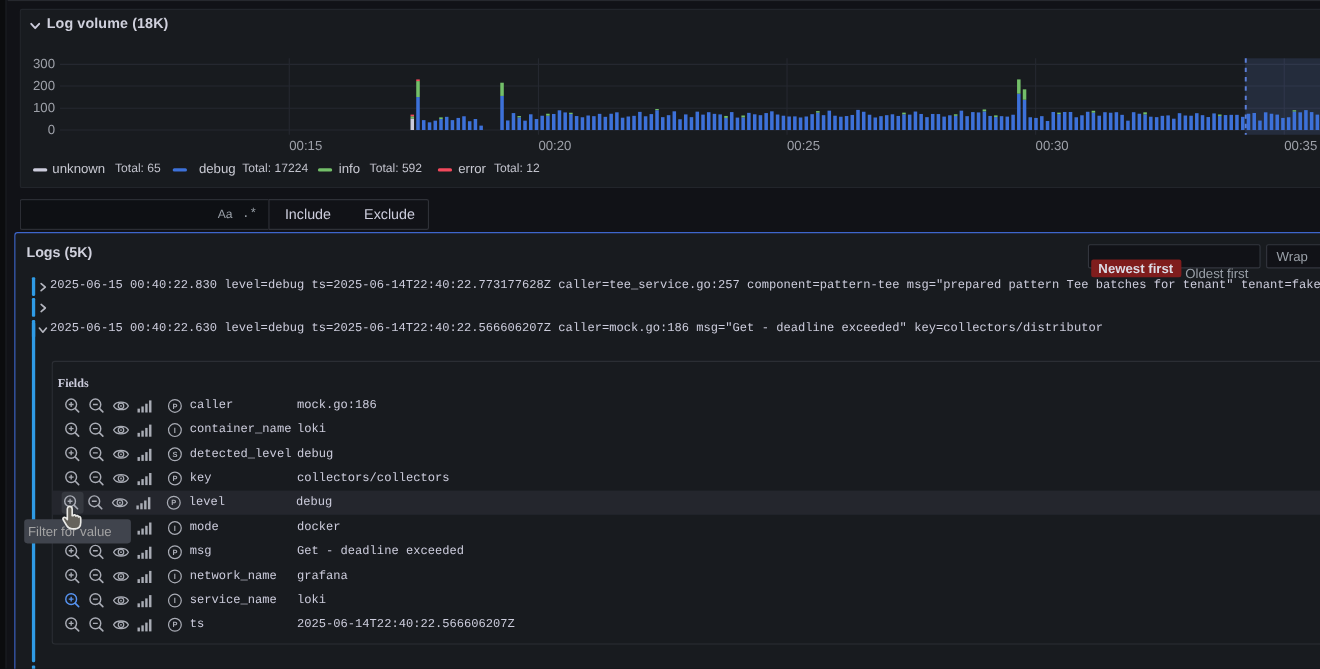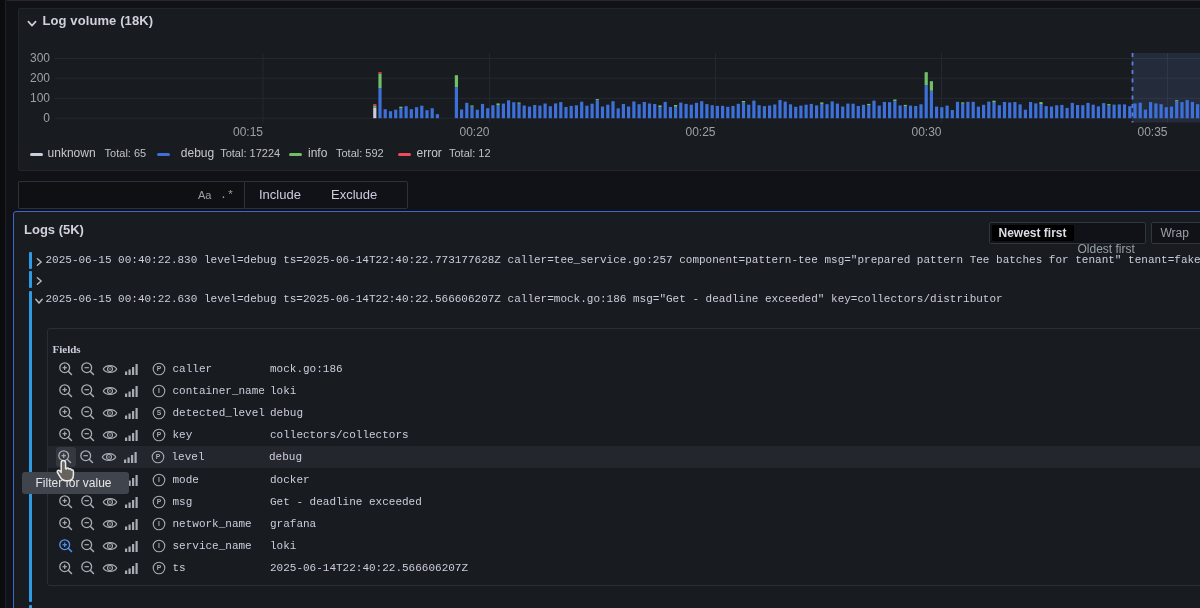--- a/index.html
+++ b/index.html
@@ -4,52 +4,52 @@
 html,body{width:1200px;height:608px;background:#111217;overflow:hidden;font-family:"Liberation Sans",sans-serif}
 .abs{position:absolute}
 body{position:relative}
 .topline{position:absolute;left:7px;top:0;width:1193px;height:1px;background:#26282e}
 .leftstrip{position:absolute;left:0;top:0;width:6px;height:608px;background:#0b0c0e;border-right:1px solid #1e2026}
 
 .panel1{position:absolute;left:18px;top:8px;width:1188px;height:163px;background:#181B1F;border:1px solid #22252b;border-radius:2px}
 .p1title{position:absolute;left:23.5px;top:4px;font-size:13px;font-weight:bold;color:#d0d1dd;letter-spacing:.1px}
 .chev1{position:absolute;left:8px;top:9.8px}
 .ylab{position:absolute;left:0;width:31px;text-align:right;font-size:12px;color:#9da0a8;line-height:15px}
-.xlab{position:absolute;width:60px;text-align:left;font-size:12px;color:#9da0a8;line-height:15px;top:116px}
+.xlab{position:absolute;width:60px;text-align:right;font-size:12px;color:#9da0a8;line-height:15px;top:116px}
 .leg{position:absolute;top:136px;height:16px;font-size:12px;color:#c7c8d1;line-height:16px}
 .legt{font-size:11px;color:#c0c1cb}
 .legm{position:absolute;top:144px;height:3.2px;width:13px;border-radius:2px}
 
 .sinput{position:absolute;left:18px;top:181px;width:226px;height:28px;background:#0e1014;border:1px solid #2f3138;border-right:none;border-radius:2px 0 0 2px}
 .sph{position:absolute;left:7px;top:0;line-height:26px;font-family:"Liberation Mono",monospace;font-size:11.5px;color:#82868f}
 .saa{position:absolute;left:179px;top:0;line-height:26px;font-size:11px;color:#9aa0a8}
 .srx{position:absolute;left:201px;top:0;line-height:26px;font-family:"Liberation Mono",monospace;font-size:11.5px;color:#9aa0a8}
-.sbtns{position:absolute;left:244px;top:181px;width:164px;height:28px;border:1px solid #2f3138;border-radius:0 2px 2px 0}
+.sbtns{position:absolute;left:244px;top:181px;width:146px;height:28px;border:1px solid #2f3138;border-radius:0 2px 2px 0}
 .sbtns span{position:absolute;top:0;line-height:26px;font-size:13px;font-weight:500;color:#ccccdc}
 
 .logspanel{position:absolute;left:12.5px;top:210.5px;width:1196px;height:500px;background:#181B1F;border:1.5px solid #3e66cc;border-radius:3px}
 .logstitle{position:absolute;left:10.5px;top:10px;font-size:13px;font-weight:bold;color:#d0d1dd}
 .radio{position:absolute;left:975px;top:10px;width:157px;height:22px;border:1px solid #33363e;border-radius:2px;background:#111217}
-.radio .sel{position:absolute;left:2px;top:2px;height:16px;line-height:16px;padding:0 7px;background:#000000;border-radius:2px;font-size:12px;font-weight:bold;color:#dcdce6;white-space:nowrap}
+.radio .sel{position:absolute;left:2px;top:13px;height:16px;line-height:16px;padding:0 7px;background:#7f1d1d;border-radius:2px;font-size:12px;font-weight:bold;color:#dcdce6;white-space:nowrap}
 .radio .uns{position:absolute;left:86px;top:2px;height:16px;line-height:16px;padding:16px 2px;font-size:12px;color:#9aa0a8;white-space:nowrap}
 .wrapbtn{position:absolute;left:1137px;top:10px;width:62px;height:22px;border:1px solid #33363e;border-radius:2px;background:#111217;font-size:12px;color:#9aa0a8;line-height:20px;padding-left:9px}
 .lrow{position:absolute;left:0;width:1196px;height:19.33px;font-family:"Liberation Mono",monospace;font-size:11px;color:#ccccdc;line-height:19.33px;white-space:pre}
 .lbar{position:absolute;left:15px;width:3px;border-radius:1px;background:#2F9BE5}
 .lchev{position:absolute;left:20px;top:4px}
 .ltext{position:absolute;left:32px;top:0}
 
 .details{position:absolute;left:33px;top:116px;width:1170px;height:258px;border:1px solid #2b2e34;border-radius:3px}
 .dfields{position:absolute;left:5px;top:9px;font-family:Liberation Serif, serif;font-size:11px;font-weight:bold;color:#ccccdc;line-height:22px}
 .drow{position:absolute;left:1px;width:1168px;height:22.2px}
 .drow.hov{background:#24262d;width:1194px;margin-left:-1px;padding-left:1px}
 .dico{position:absolute;top:3px}
 .dname{position:absolute;left:124px;top:0;font-family:"Liberation Mono",monospace;font-size:11px;color:#ccccdc;line-height:22.2px;white-space:pre}
 .dval{position:absolute;left:221.5px;top:0;font-family:"Liberation Mono",monospace;font-size:11px;color:#ccccdc;line-height:22.2px;white-space:pre}
 .hovsq{position:absolute;left:8px;top:1px;width:20px;height:20px;background:#35383f;border-radius:3px}
-.tooltip{position:absolute;left:8px;top:260px;width:107px;height:22px;background:#40444d;border-radius:3px;font-size:12px;color:#e5e5e5;line-height:22px;padding-left:14px;z-index:6}
+.tooltip{position:absolute;left:8px;top:260px;width:97px;height:22px;background:#40444d;border-radius:3px;font-size:12px;color:#a3a3a3;line-height:22px;padding-left:4px;z-index:6}
 .hand{position:absolute;left:41px;top:247px;z-index:7}
 </style></head>
 <body>
 <div class="topline"></div>
 <div class="panel1">
   <svg class="chev1" width="10" height="10" viewBox="0 0 10 10">
       <polyline points="1.4,2.6 5,6.6 8.6,2.6" fill="none" stroke="#ccccdc" stroke-width="1.7" stroke-linecap="round" stroke-linejoin="round"></polyline>
     </svg>
   <div class="p1title">Log volume (18K)</div>
   <svg class="abs" style="left:0;top:0" width="1186" height="160" viewBox="0 0 1186 160">

